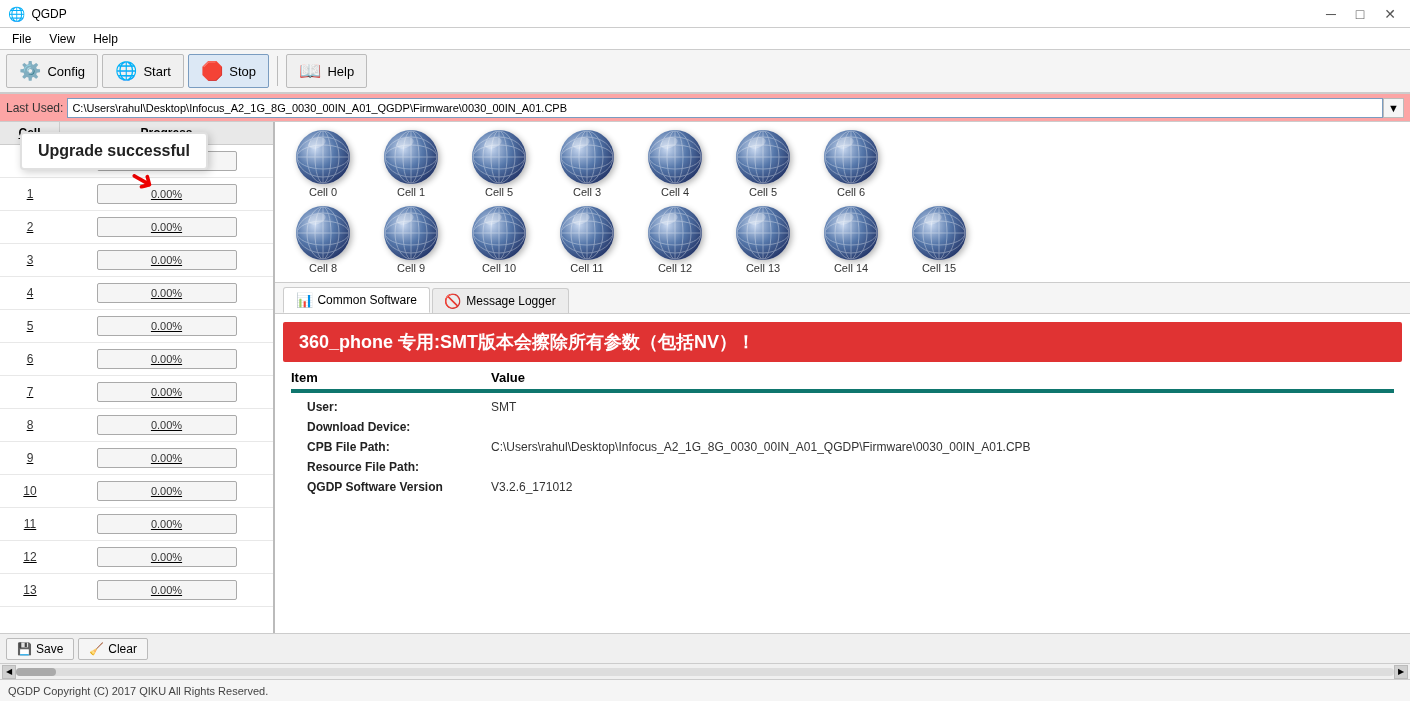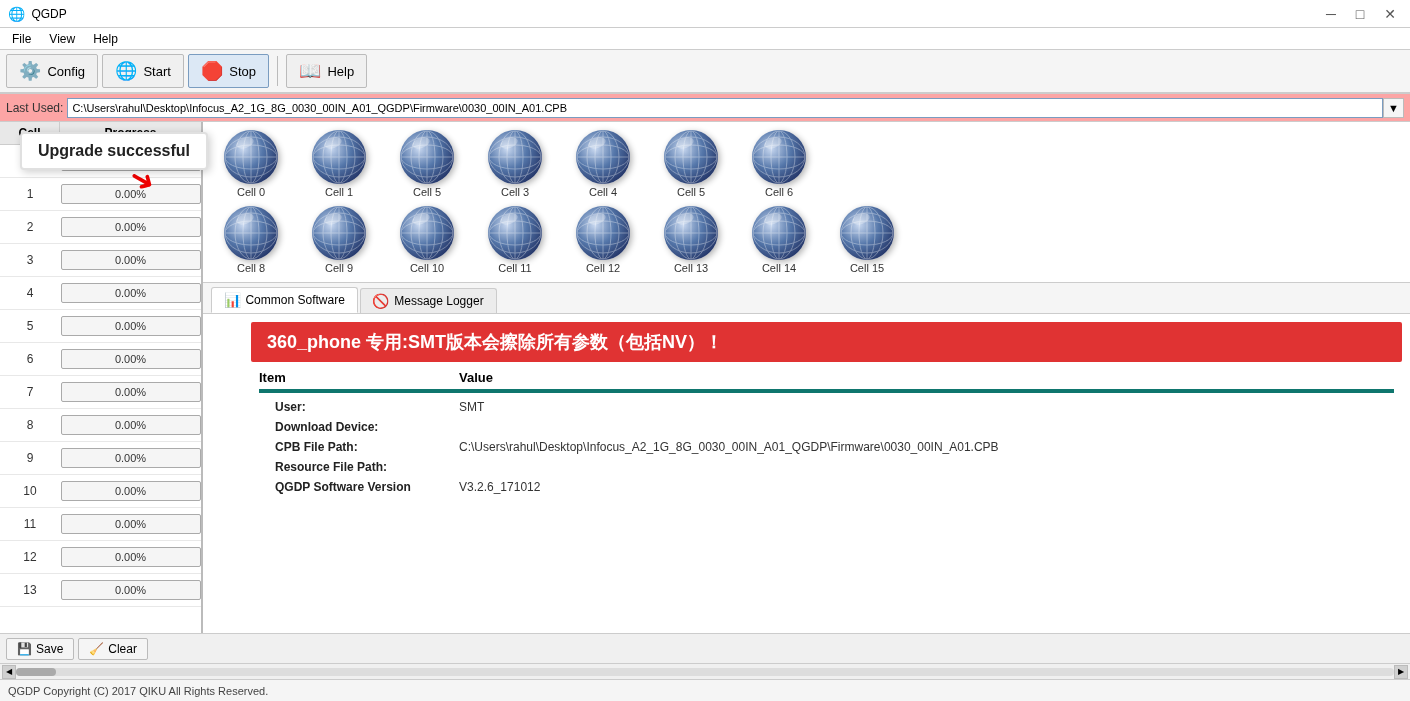--- a/index.html
+++ b/index.html
@@ -24,21 +24,21 @@
     
     .path-bar { display: flex; align-items: center; padding: 3px 6px; background: #fca5a5; border-bottom: 1px solid #ccc; height: 28px; }
     .path-label { font-size: 12px; color: #333; margin-right: 4px; white-space: nowrap; }
     .path-input { flex: 1; border: 1px solid #7a9cc0; padding: 1px 4px; font-size: 11px; background: #fff; height: 20px; }
     .path-dropdown { border: 1px solid #bbb; background: #f5f5f5; padding: 1px 4px; cursor: pointer; height: 20px; font-size: 11px; }
 
     
     .main-content { display: flex; flex: 1; overflow: hidden; position: relative; }
 
     
-    .left-panel { width: 203px; display: flex; flex-direction: column; border-right: 2px solid #bbb; background: #fff; position: relative; }
+    .left-panel { width: 275px; display: flex; flex-direction: column; border-right: 2px solid #bbb; background: #fff; position: relative; text-decoration: underline; }
     .left-panel-header { display: flex; background: #e8e8e8; border-bottom: 1px solid #ccc; }
     .left-col-cell { flex: 0 0 60px; text-align: center; font-weight: bold; padding: 4px; border-right: 1px solid #ccc; font-size: 12px; }
     .left-col-progress { flex: 1; text-align: center; font-weight: bold; padding: 4px; font-size: 12px; }
 
     .cell-list { flex: 1; overflow-y: auto; }
     .cell-row { display: flex; align-items: center; border-bottom: 1px solid #e8e8e8; height: 33px; }
     .cell-num { flex: 0 0 60px; text-align: center; font-size: 12px; color: #333; }
     .cell-progress-bar-wrap { flex: 1; display: flex; justify-content: center; }
     .cell-progress-bar { width: 140px; height: 20px; border: 1px solid #aaa; background: #f5f5f5; display: flex; align-items: center; justify-content: center; font-size: 11px; color: #333; border-radius: 2px; }
 
@@ -89,21 +89,21 @@
     .status-bar { height: 22px; background: #f5f5f5; border-top: 1px solid #ccc; display: flex; align-items: center; padding: 0 8px; font-size: 11px; color: #444; }
 
     
     .globe-svg { position: absolute; width: 100%; height: 100%; opacity: 0.35; }
 
     
     .cell-list::-webkit-scrollbar { width: 10px; }
     .cell-list::-webkit-scrollbar-track { background: #f0f0f0; }
     .cell-list::-webkit-scrollbar-thumb { background: #bbb; border-radius: 4px; }
 
-    .right-scroll { flex: 1; overflow-y: auto; padding-left: 40px; }
+    .right-scroll { flex: 1; overflow-y: auto; }
     .right-scroll::-webkit-scrollbar { width: 10px; }
     .right-scroll::-webkit-scrollbar-track { background: #f0f0f0; }
     .right-scroll::-webkit-scrollbar-thumb { background: #bbb; border-radius: 4px; }
   </style>
 </head>
 <body>
 
 <div class="title-bar">
   <div class="title-bar-left">
     <span style="font-size:14px;">🌐</span>

